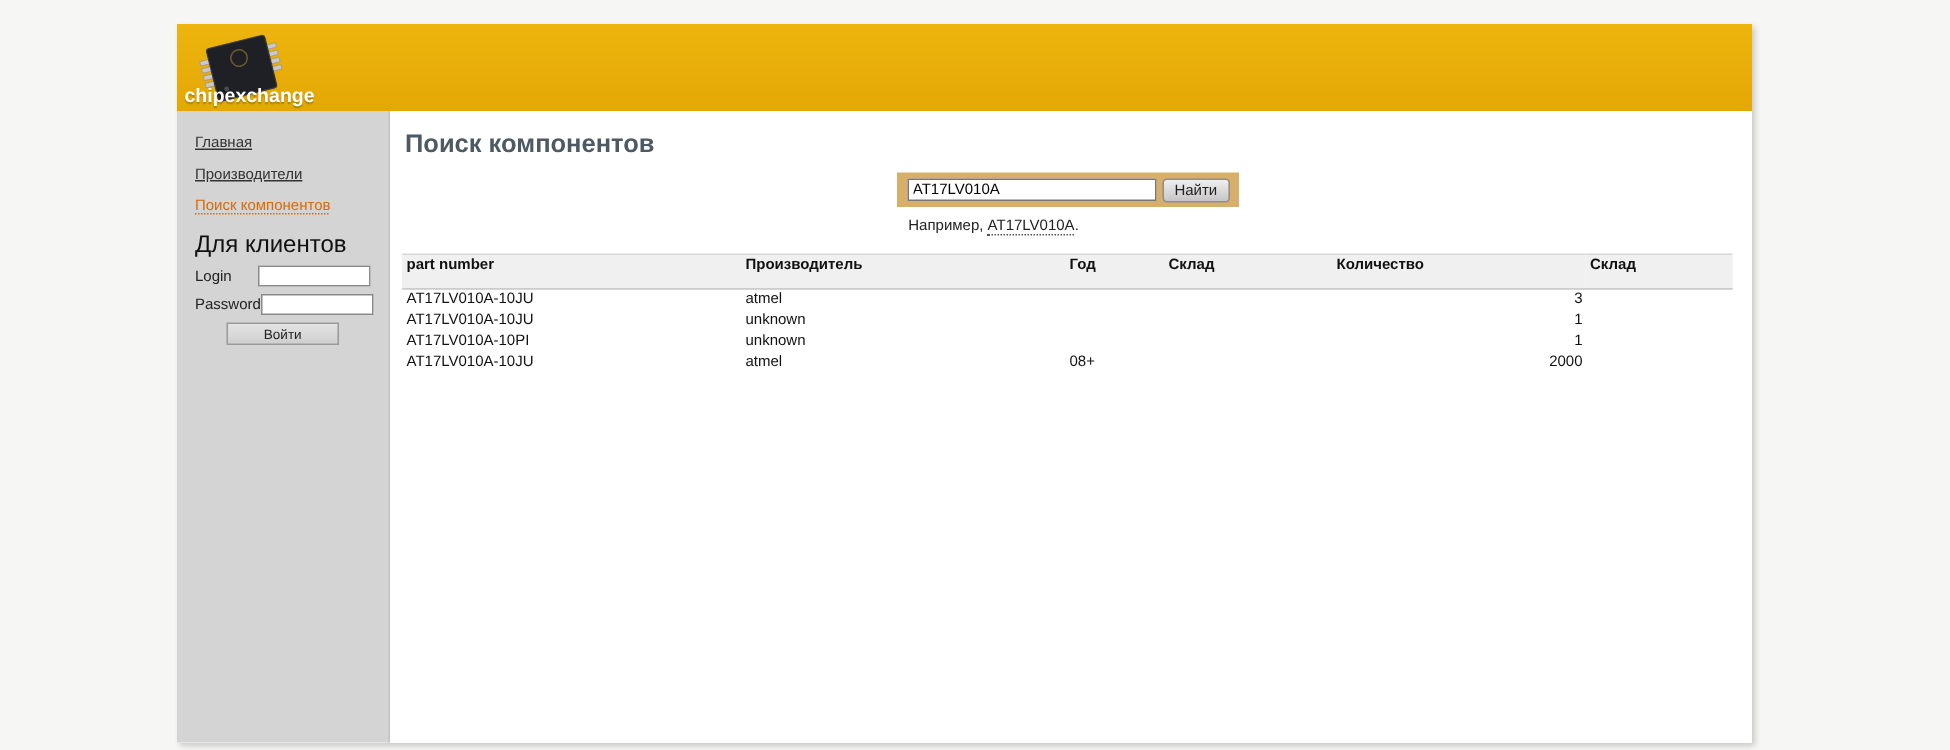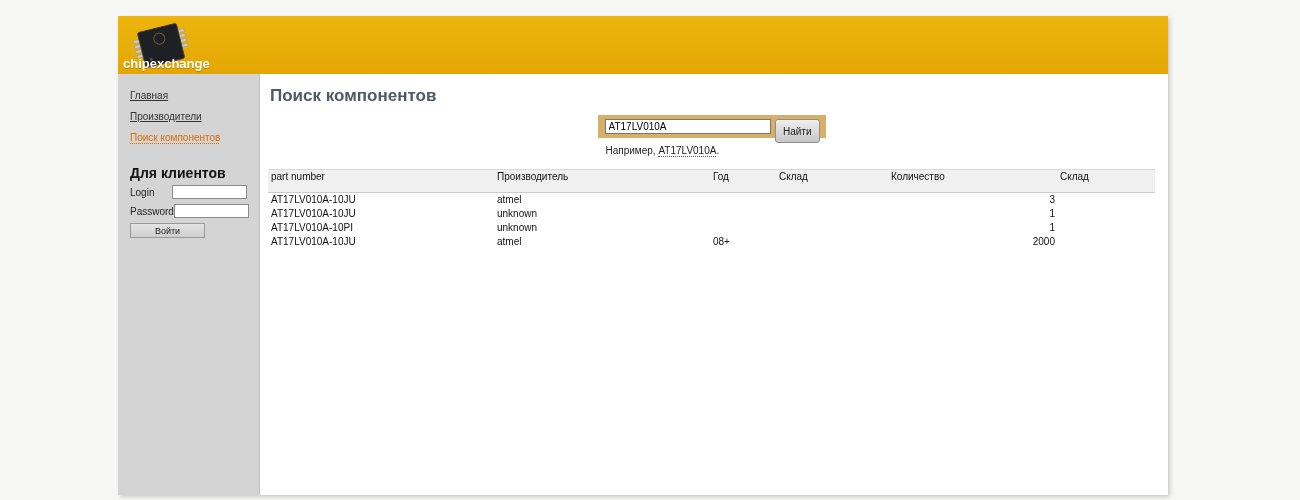--- a/index.html
+++ b/index.html
@@ -37,61 +37,61 @@
   .nav-link {
     display:block; margin-bottom:10px;
     font-size:10px; font-weight:normal; color:#333333;
     text-decoration:underline; cursor:pointer;
   }
   .nav-link.active {
     color:#dd6a02;
     text-decoration:underline dotted;
     text-underline-offset:2px;
   }
-  .clients-heading { margin-top:22px; font-size:14px; font-weight:bold; color:#111; }
+  .clients-heading { margin-top:12px; font-size:16px; font-weight:normal; color:#111; }
   .login-form { margin-top:4px; font-size:10px; color:#222; }
   .form-row { display:flex; align-items:center; margin-bottom:5px; }
   .form-row label { flex:1; }
   .form-row input {
     width:75px; height:14px; border:1px solid #8a8a8a; background:#fff;
     font-size:10px; padding:0 2px;
   }
-  .btn-row { display:flex; justify-content:flex-start; margin-top:4px; }
+  .btn-row { display:flex; justify-content:center; margin-top:4px; }
   .login-btn {
     width:75px; height:15px; font-size:9px; color:#222;
     background:linear-gradient(#e3e3e3,#cfcfcf);
     border:1px solid #9a9a9a; cursor:pointer; line-height:12px;
   }
   .main { flex:1; background:#ffffff; padding:12px 13px 0 8px; min-width:0; }
   .page-title { font-size:17px; font-weight:bold; color:#4d5a63; margin-left:2px; }
   
   .search-wrap { width:228px; margin:9px auto 0 auto; }
   .search-box {
     background:#d7af68; height:23px; padding:4px 6px 0 7px;
     display:flex; align-items:flex-start;
   }
   .search-input {
     width:178px; height:15px; border:1px solid #777; background:#fff;
     font-size:10px; padding:0 3px;
   }
   .search-btn {
-    margin-left:4px; height:24px; padding:0 7px; font-size:10px; color:#222;
+    margin-left:4px; height:16px; padding:0 7px; font-size:10px; color:#222;
     background:linear-gradient(#efefef,#c6c6c6);
     border:1px solid #8e8e8e; border-radius:3px; cursor:pointer;
   }
   .example-line { margin-top:7px; padding-left:8px; font-size:10px; color:#222; }
   .example-link {
     color:#222; cursor:pointer;
     border-bottom:1px dotted #555; text-decoration:none;
   }
   
   .results { width:887px; margin-top:13px; border-collapse:collapse; table-layout:fixed; }
   .results th {
     background:#f0f0f0; border-top:1px solid #d8d8d8; border-bottom:1px solid #cccccc;
-    font-size:10px; font-weight:normal; color:#111; text-align:left;
+    font-size:10px; font-weight:bold; color:#111; text-align:left;
     height:21px; padding:1px 2px 10px 3px; white-space:nowrap;
   }
   .results td {
     font-size:10px; color:#111; height:14px; padding:1px 2px 1px 3px;
     white-space:nowrap; overflow:hidden;
   }
   .results td.num { text-align:right; padding-right:2px; }
   .results tr.last-row td { border-bottom:1px solid #a9a9a9; }
 </style>
 </head>

